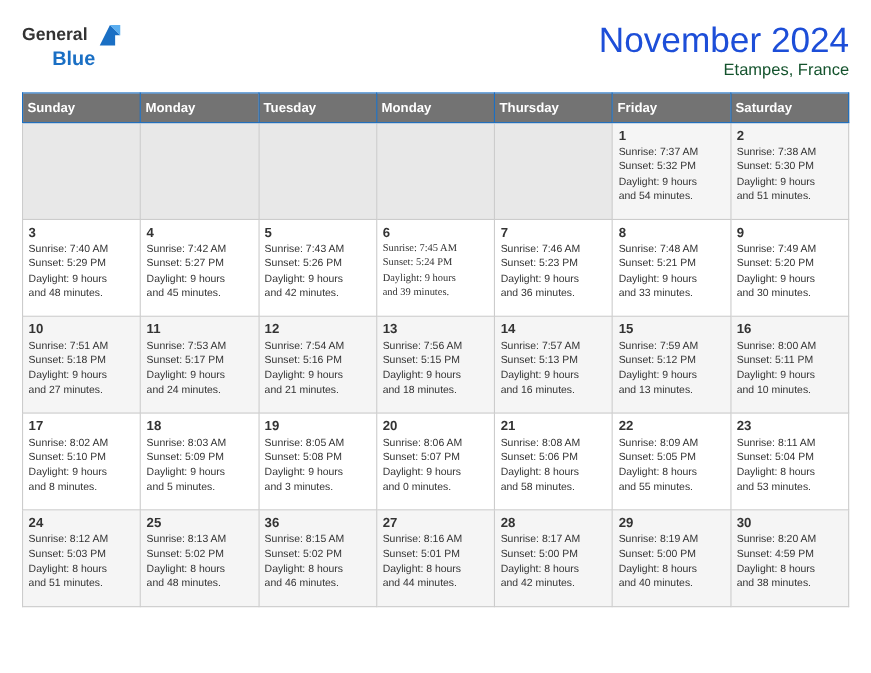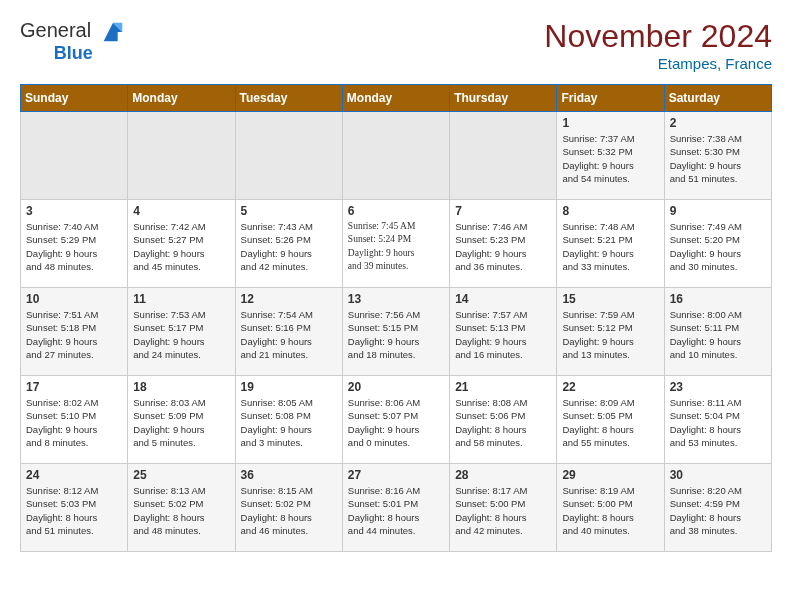--- a/index.html
+++ b/index.html
@@ -29,34 +29,34 @@
       width: 28px;
       height: 28px;
       margin-left: 2px;
     }
     .title-block {
       text-align: right;
     }
     .month-title {
       font-size: 32px;
       font-weight: 300;
-      color: #7f1d1d;
+      color: #1d4ed8;
       text-align: right;
     }
     .location {
       font-size: 15px;
-      color: #0369a1;
+      color: #14532d;
     }
     .calendar {
       width: 100%;
       border-collapse: collapse;
       table-layout: fixed;
     }
     .calendar th {
-      background: #a16207;
+      background: #737373;
       color: #fff;
       font-size: 12px;
       font-weight: bold;
       padding: 6px 4px;
       text-align: left;
       border: 1px solid #1a6fc4;
     }
     .calendar td {
       vertical-align: top;
       border: 1px solid #ccc;
@@ -88,21 +88,21 @@
     }
   </style>
 </head>
 <body>
 
 <div class="page">
   <div class="header">
     <div class="logo">
       <div>
         <div style="display:flex;align-items:center;gap:2px;">
-          <div style="font-size:20px;font-weight:normal;color:#333;line-height:1.1;">
+          <div style="font-size:16px;font-weight:bold;color:#333;line-height:1.1;">
             <span style="color:#333;">General</span>
             <svg class="logo-icon" viewBox="0 0 30 30" width="26" height="26" style="display:inline-block;vertical-align:middle;margin-left:2px;">
               <polygon points="5,25 15,5 25,15 20,15 20,25" fill="#1a6fc4"></polygon>
               <polygon points="15,5 25,15 25,5" fill="#5aaef0"></polygon>
             </svg>
           </div>
         </div>
         <div style="font-size:18px;font-weight:bold;color:#1a6fc4;line-height:1.1;margin-top:-2px;text-align:center;">Blue</div>
       </div>
     </div>

